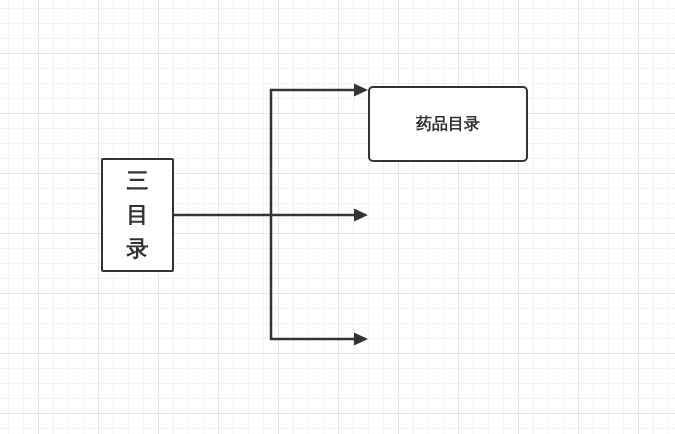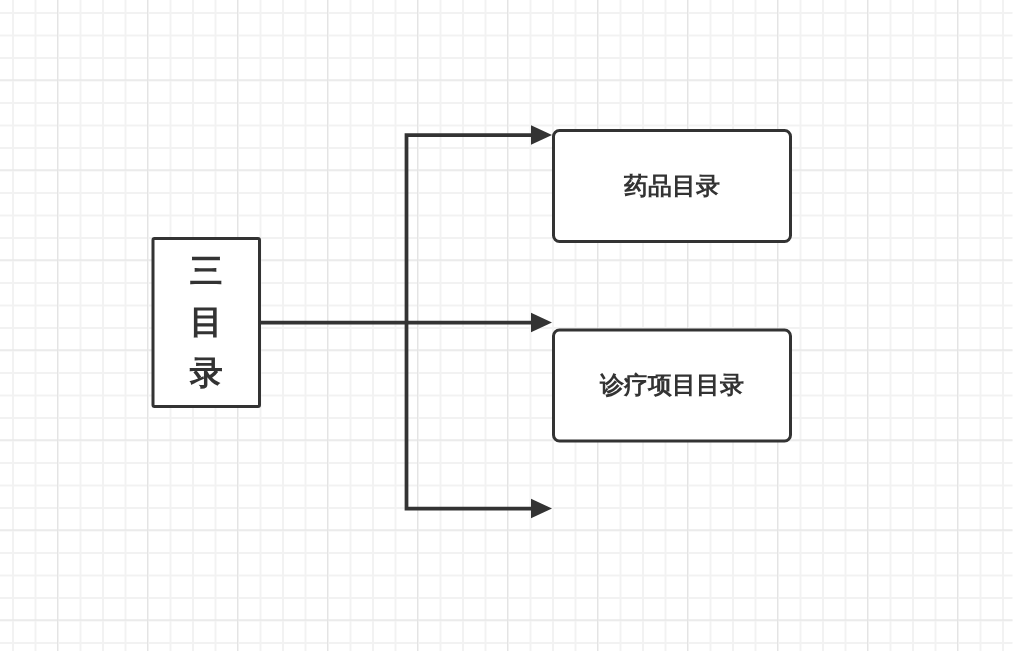--- a/index.html
+++ b/index.html
@@ -91,18 +91,15 @@
   </svg>
 
   <div class="node node-root">
     <span class="label">三目录</span>
   </div>
 
   <div class="node node-child node-child-0">
     <span class="label">药品目录</span>
   </div>
 
-  <div class="node node-child node-child-1">
-    <span class="label">诊疗项目目录</span>
-  </div>
 
 
 </div>
 
 </body></html>

